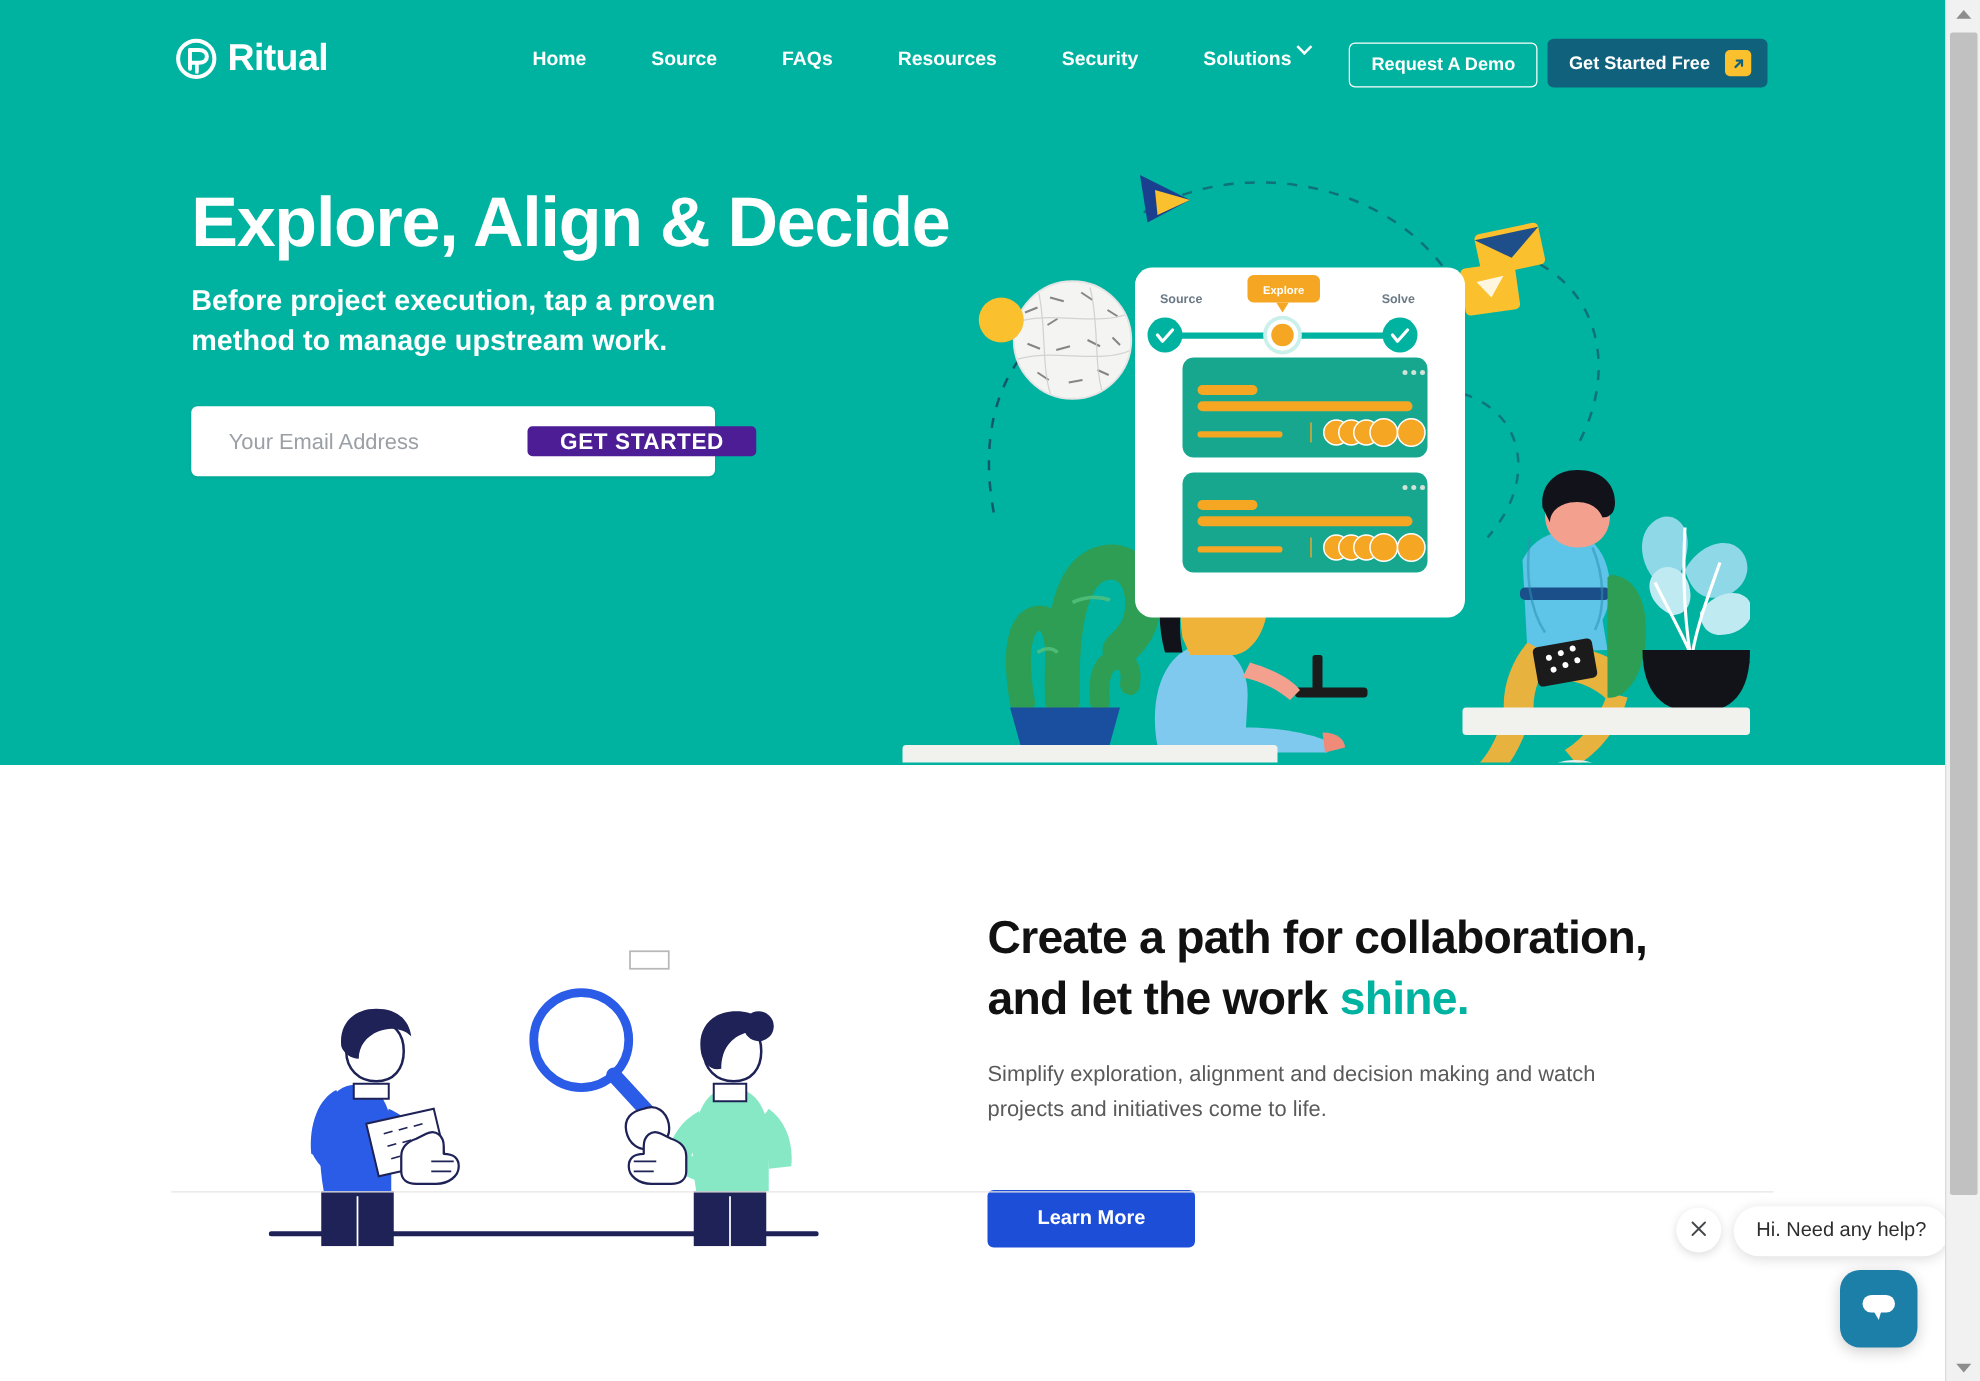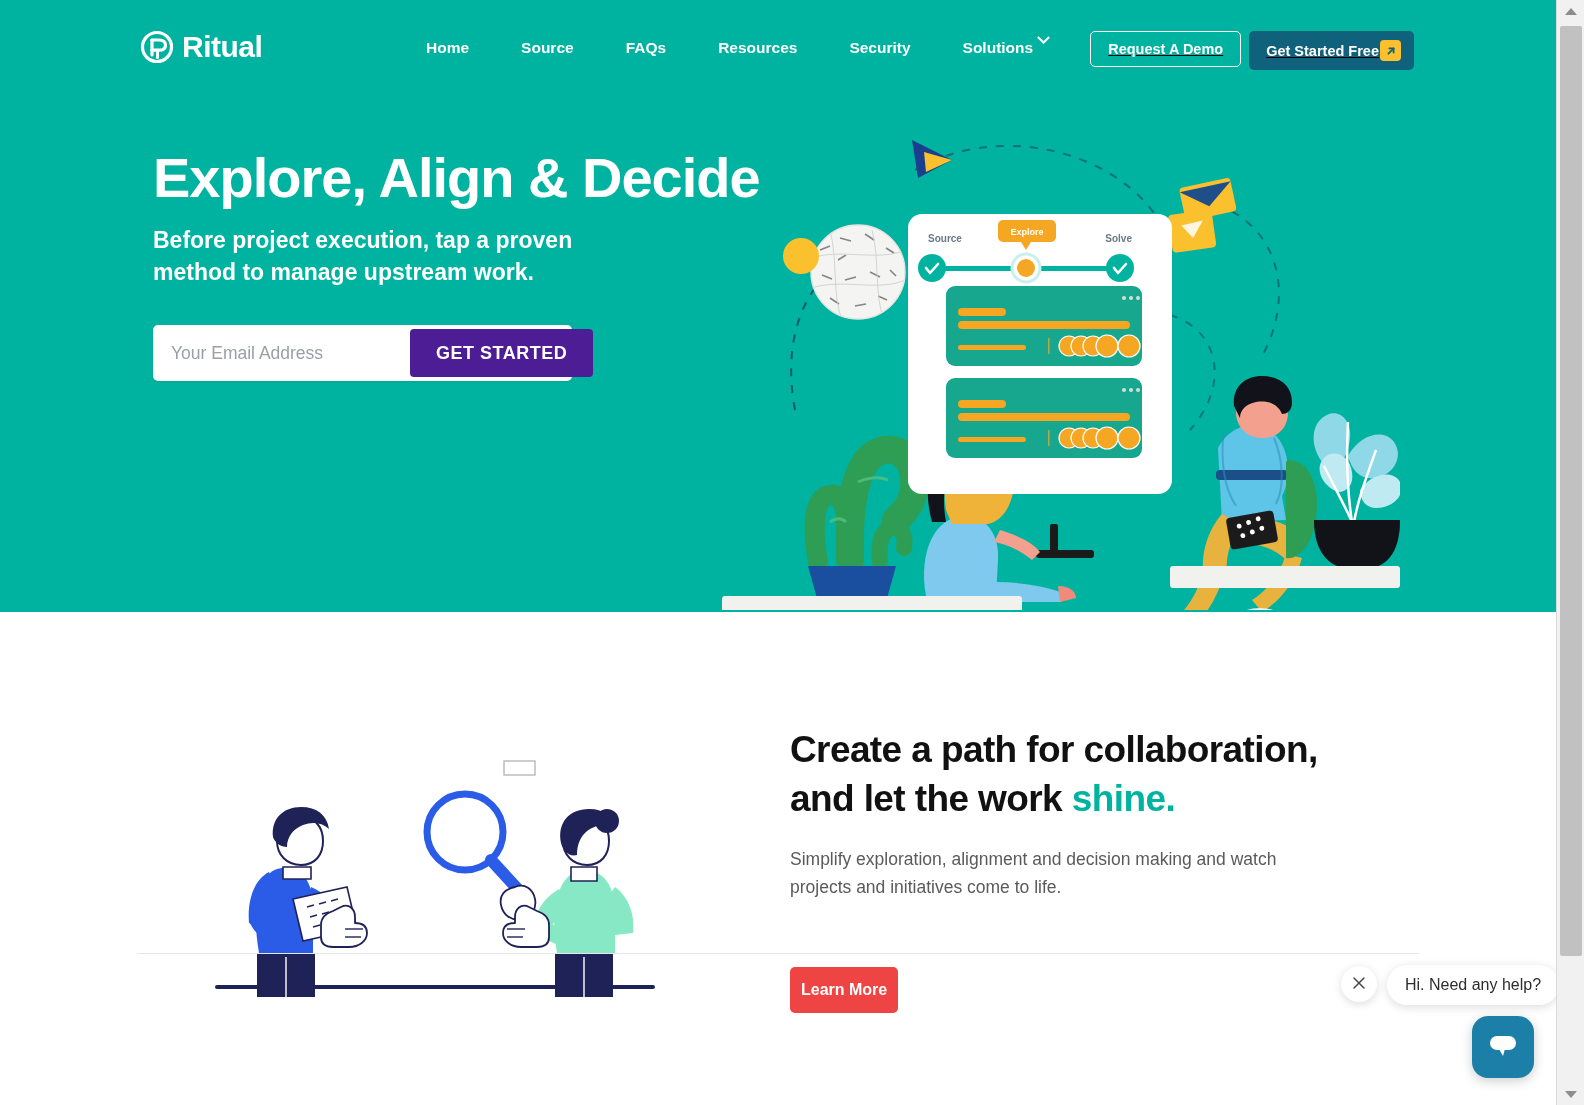--- a/index.html
+++ b/index.html
@@ -87,23 +87,22 @@
     width: 9px; height: 9px;
     border-right: 2px solid #ffffff;
     border-bottom: 2px solid #ffffff;
     transform: rotate(45deg) translate(-2px,-2px);
   }
 
   .nav-actions {
     position: absolute;
     right: 142px; top: 31px;
     display: flex;
-    align-items: flex-start;
+    align-items: flex-end;
     gap: 8px;
-    text-decoration: underline;
   }
   .btn-demo {
     border: 1.5px solid #ffffff;
     border-radius: 5px;
     background: transparent;
     color: #ffffff;
     font-size: 14.5px;
     font-weight: bold;
     padding: 9px 17px;
     cursor: pointer;
@@ -115,21 +114,21 @@
     border-radius: 5px;
     background: #10617c;
     color: #ffffff;
     font-size: 14.5px;
     font-weight: bold;
     padding: 9px 13px 9px 17px;
     cursor: pointer;
     font-family: inherit;
     display: inline-flex;
     align-items: center;
-    gap: 1px;
+    gap: 12px;
     white-space: nowrap;
   }
   .arrow-badge {
     width: 21px; height: 21px;
     background: #fbc02d;
     border-radius: 4px;
     display: inline-flex;
     align-items: center;
     justify-content: center;
   }
@@ -153,21 +152,21 @@
   }
 
   .signup {
     position: absolute;
     left: 153px; top: 325px;
     width: 419px; height: 56px;
     background: #ffffff;
     border-radius: 5px;
     display: flex;
     align-items: center;
-    padding: 4px;
+    padding: 16px;
     box-shadow: 0 1px 3px rgba(0,0,0,.08);
   }
   .signup input {
     flex: 1;
     border: none;
     outline: none;
     height: 100%;
     padding: 0 14px;
     font-size: 17.5px;
     font-family: inherit;
@@ -221,28 +220,28 @@
   }
   .s2-title .hl { color: #00b3a0; }
   .s2-text {
     margin-top: 22px;
     font-size: 17.5px;
     color: #5a5a5a;
     line-height: 28px;
     max-width: 510px;
   }
   .btn-learn {
-    margin-top: 66px;
+    margin-top: 51px;
     border: none;
-    background: #ef4444;
+    background: #1d4ed8;
     color: #ffffff;
     font-size: 16px;
     font-weight: bold;
     border-radius: 5px;
-    padding: 14px 11px;
+    padding: 14px 40px;
     cursor: pointer;
     font-family: inherit;
   }
   .divider {
     position: absolute;
     left: 137px; bottom: 45px;
     width: 1282px; height: 1px;
     background: #e6e6e6;
   }
 

